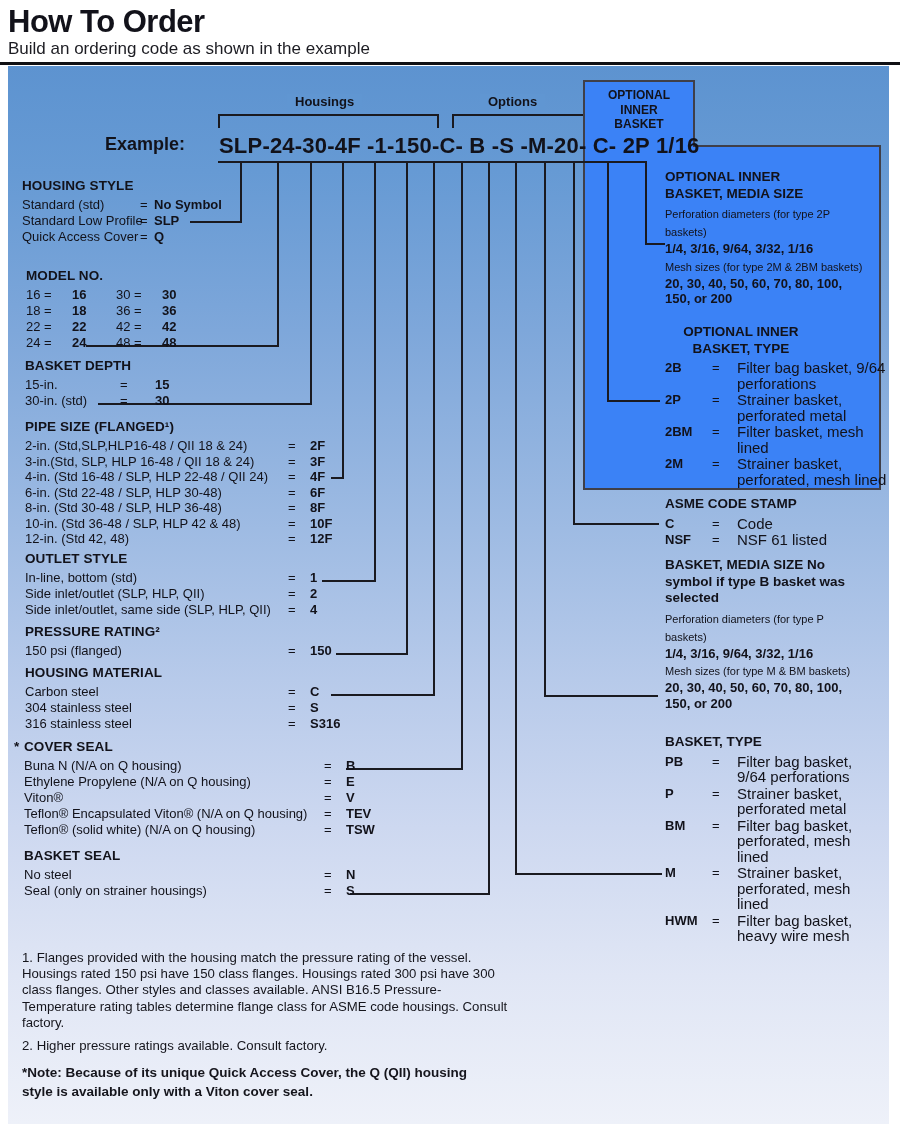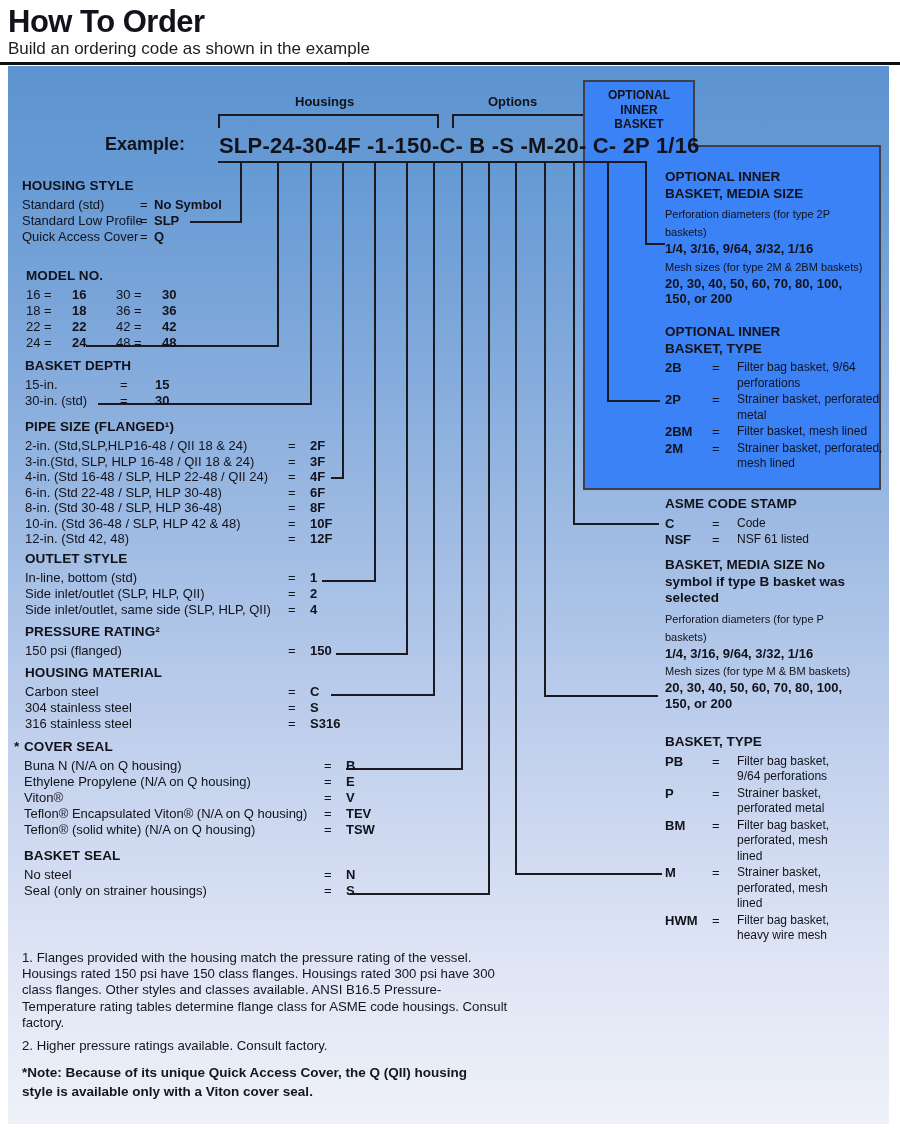--- a/index.html
+++ b/index.html
@@ -58,26 +58,26 @@
   #sec-model .r .v1 { position:absolute; left:46px;  font-weight:bold; }
   #sec-model .r .l2 { position:absolute; left:90px; }
   #sec-model .r .v2 { position:absolute; left:136px; font-weight:bold; }
 
   
   .rsec { position:absolute; left:665px; width:216px; z-index:4; }
   .rsec .hd { font-weight:bold; font-size:13.5px; line-height:16.5px; margin-bottom:3px; }
   .rsec .r { position:relative; margin-bottom:1px; min-height:15.5px; }
   .rsec .r .code { position:absolute; left:0; font-weight:bold; font-size:13px; line-height:15.5px; }
   .rsec .r .eq   { position:absolute; left:47px; font-size:13px; line-height:15.5px; }
-  .rsec .r .d    { display:block; margin-left:72px; width:150px; font-size:12px; line-height:15.5px; }
+  .rsec .r .d    { display:block; margin-left:72px; width:150px; font-size:15px; line-height:15.5px; }
   #sec-baskettype .r .d { width:118px; }
   .rsec .p { font-size:11px; line-height:18px; width:200px; }
   .rsec .b { font-weight:bold; font-size:13px; line-height:15.5px; width:196px; margin-bottom:1px; }
   #sec-optmedia .hd { width:152px; }
-  #sec-opttype .hd { width:152px; }
+  #sec-opttype .hd { width:152px;text-align:center; }
   #sec-basketmedia .hd { width:196px; }
 
   
   #footnotes { left:22px; top:950px; width:488px; z-index:4; font-size:13.2px; line-height:16.2px; color:#15151c; }
   #footnotes .n2 { margin-top:7px; }
   #footnotes .n3 { margin-top:9px; font-weight:bold; font-size:13.5px; line-height:19px; width:452px; }
 </style>
 </head>
 <body>
 

